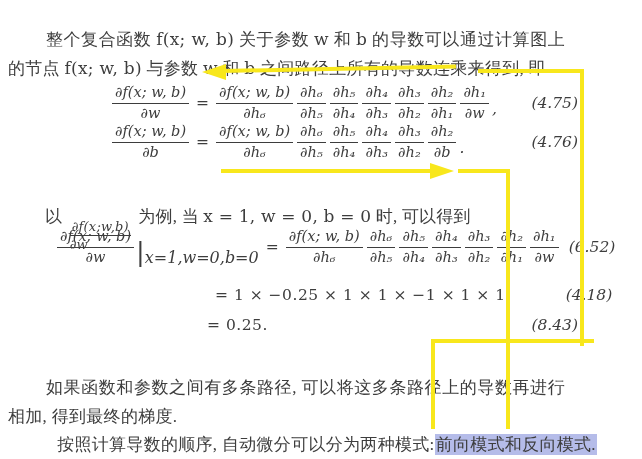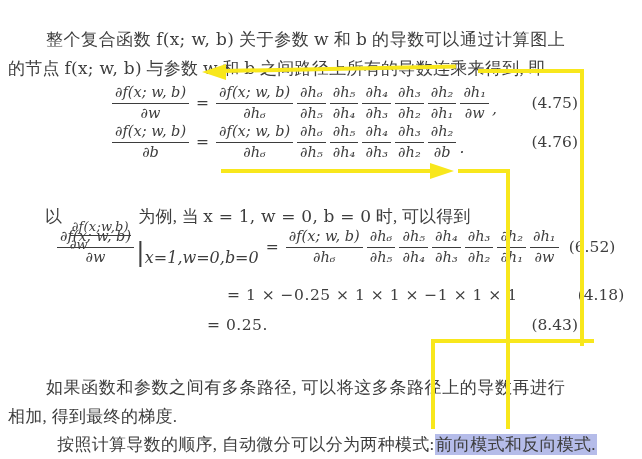--- a/index.html
+++ b/index.html
@@ -31,21 +31,21 @@
   .eqbody .math.low{align-self:flex-end;margin:0 0 4px 1px;}
   .eqbody .math.rm{font-style:normal;margin:0;letter-spacing:.5px;}
   .eqbody .frac{display:inline-flex;flex-direction:column;align-items:center;
         font-size:14.5px;line-height:1.22;margin:0 2px;text-align:center;}
   .eqbody .frac .num{border-bottom:1.3px solid #3d3d3d;padding:0 3px 1px;}
   .eqbody .frac .den{padding-top:1px;}
   .eqbody .bsub{display:inline-flex;align-items:center;margin:0 2px 0 0;}
   .eqbody .bsub .bar{font-style:normal;font-size:26px;font-weight:300;transform:translateY(5px);}
   .eqbody .bsub .sub{font-size:16px;font-style:italic;transform:translateY(10px);}
   .sp{flex:1;min-width:8px;}
-  .eqnum{font-family:"DejaVu Serif",serif;font-size:15.5px;color:#3d3d3d;}
+  .eqnum{font-family:"DejaVu Serif",serif;font-size:15.5px;color:#3d3d3d;font-style:italic;}
 
   
   .ann{position:absolute;background:var(--accent);z-index:5;}
   .tri{position:absolute;width:0;height:0;z-index:5;}
   .tri.tleft{border-top:8px solid transparent;border-bottom:8px solid transparent;
              border-right:24px solid var(--accent);}
   .tri.tright{border-top:8px solid transparent;border-bottom:8px solid transparent;
               border-left:24px solid var(--accent);}
 </style>
 </head>
@@ -175,21 +175,21 @@
         </span>
         <span class="frac">
           <span class="num">∂h₁</span>
           <span class="den">∂w</span>
         </span>
       </span>
     <span class="sp"></span>
     <span class="eqnum">(6.52)</span>
   </div>
 
-  <div class="eqrow" style="left:227px;top:285px;height:20px;gap:26px;">
+  <div class="eqrow" style="left:215px;top:285px;height:20px;gap:26px;">
     <span class="eqbody">
         <span class="math rm">= 1 × −0.25 × 1 × 1 × −1 × 1 × 1</span>
       </span>
     <span class="sp"></span>
     <span class="eqnum">(4.18)</span>
   </div>
 
   <div class="eqrow" style="left:207px;top:315px;height:20px;">
     <span class="eqbody">
         <span class="math rm">= 0.25.</span>

